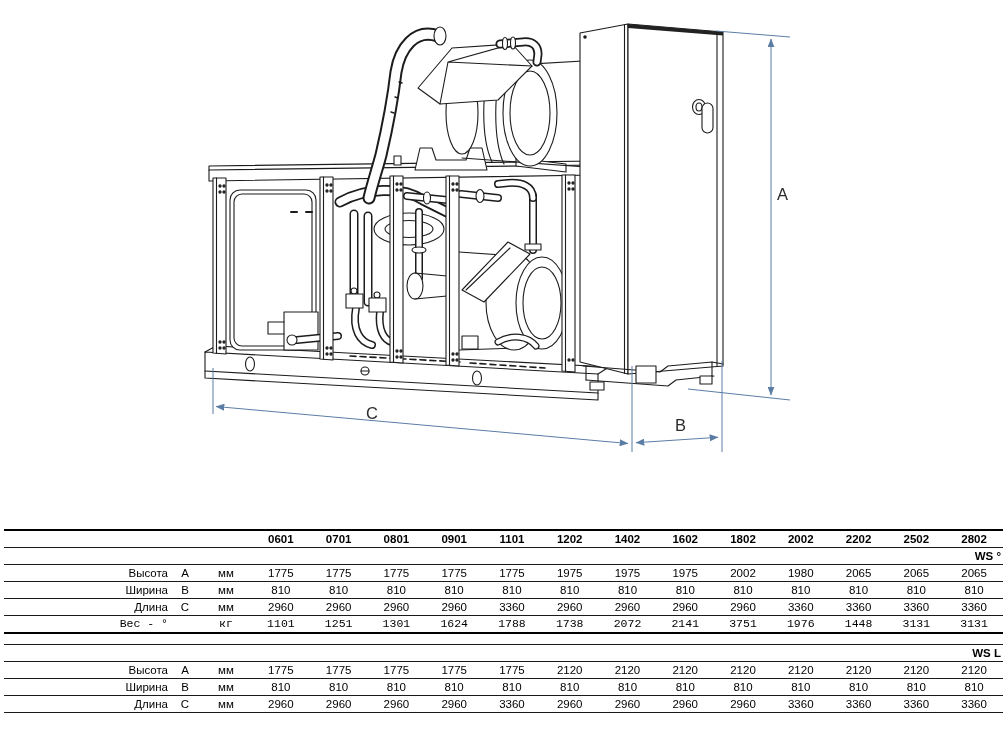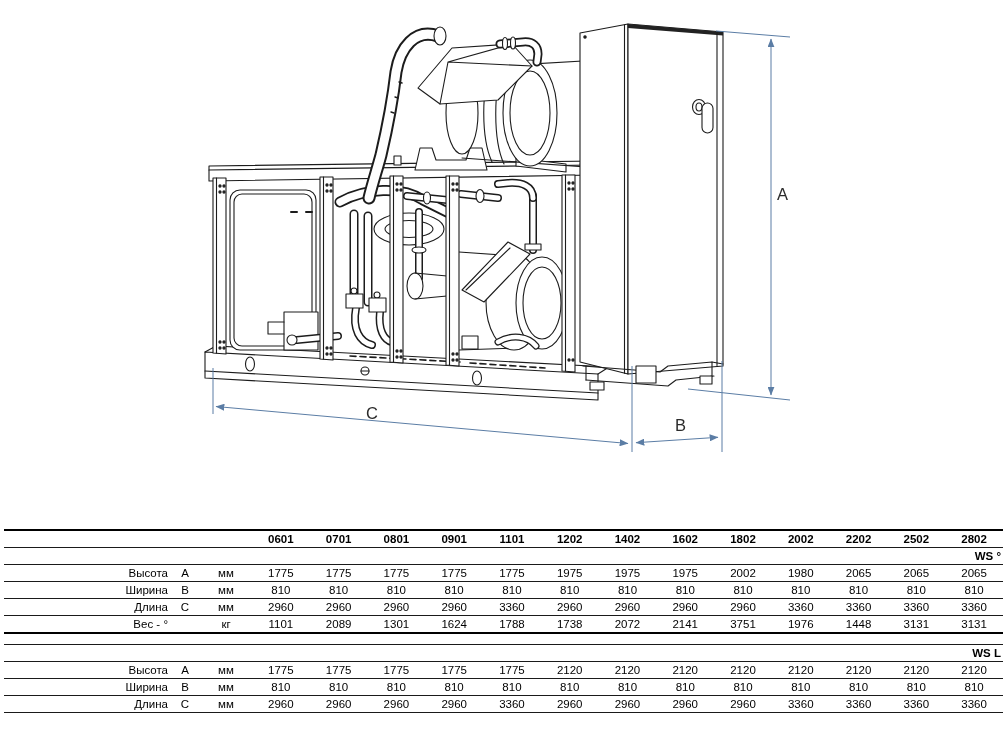--- a/index.html
+++ b/index.html
@@ -13,21 +13,21 @@
     border-collapse:collapse;table-layout:fixed;width:999px;
     border-top:2.5px solid #000;font-size:11.5px;color:#000;
   }
   .dim-table td{
     padding:0 2px;height:16px;line-height:16px;white-space:nowrap;overflow:hidden;
     font-family:"Liberation Sans",sans-serif;
   }
   .dim-table td.lbl{text-align:right;padding-left:6px;}
   .dim-table td.ctr{text-align:center;}
   .dim-table tr.sep-thin>td{border-bottom:1px solid #1a1a1a;}
-  .dim-table tr.sep-thick>td{border-bottom:2px solid #000;}
+  .dim-table tr.sep-thick>td{border-bottom:2px solid #000;font-family:Liberation Mono, monospace;}
   .dim-table tr.spacer>td{height:10px;border:none;}
   .dim-table tr.sec-top>td{border-top:1px solid #1a1a1a;margin-left:48px;}
   .dim-table .bold{font-weight:bold;}
   svg text.dimlabel{font-family:"Liberation Sans",sans-serif;font-size:16.5px;fill:#2b2b2b;}
 </style>
 </head>
 <body>
 
 <svg class="drawing" width="1005" height="520" viewBox="0 0 1005 520" xmlns="http://www.w3.org/2000/svg">
   <defs>
@@ -317,21 +317,21 @@
           <td class="ctr">3360</td>
           <td class="ctr">3360</td>
           <td class="ctr">3360</td>
           <td class="ctr">3360</td>
         </tr>
         <tr class="sep-thick">
           <td class="lbl">Вес - °</td>
           <td class="ctr"></td>
           <td class="ctr">кг</td>
           <td class="ctr">1101</td>
-          <td class="ctr">2089</td>
+          <td class="ctr">1251</td>
           <td class="ctr">1301</td>
           <td class="ctr">1624</td>
           <td class="ctr">1788</td>
           <td class="ctr">1738</td>
           <td class="ctr">2072</td>
           <td class="ctr">2141</td>
           <td class="ctr">3751</td>
           <td class="ctr">1976</td>
           <td class="ctr">1448</td>
           <td class="ctr">3131</td>

